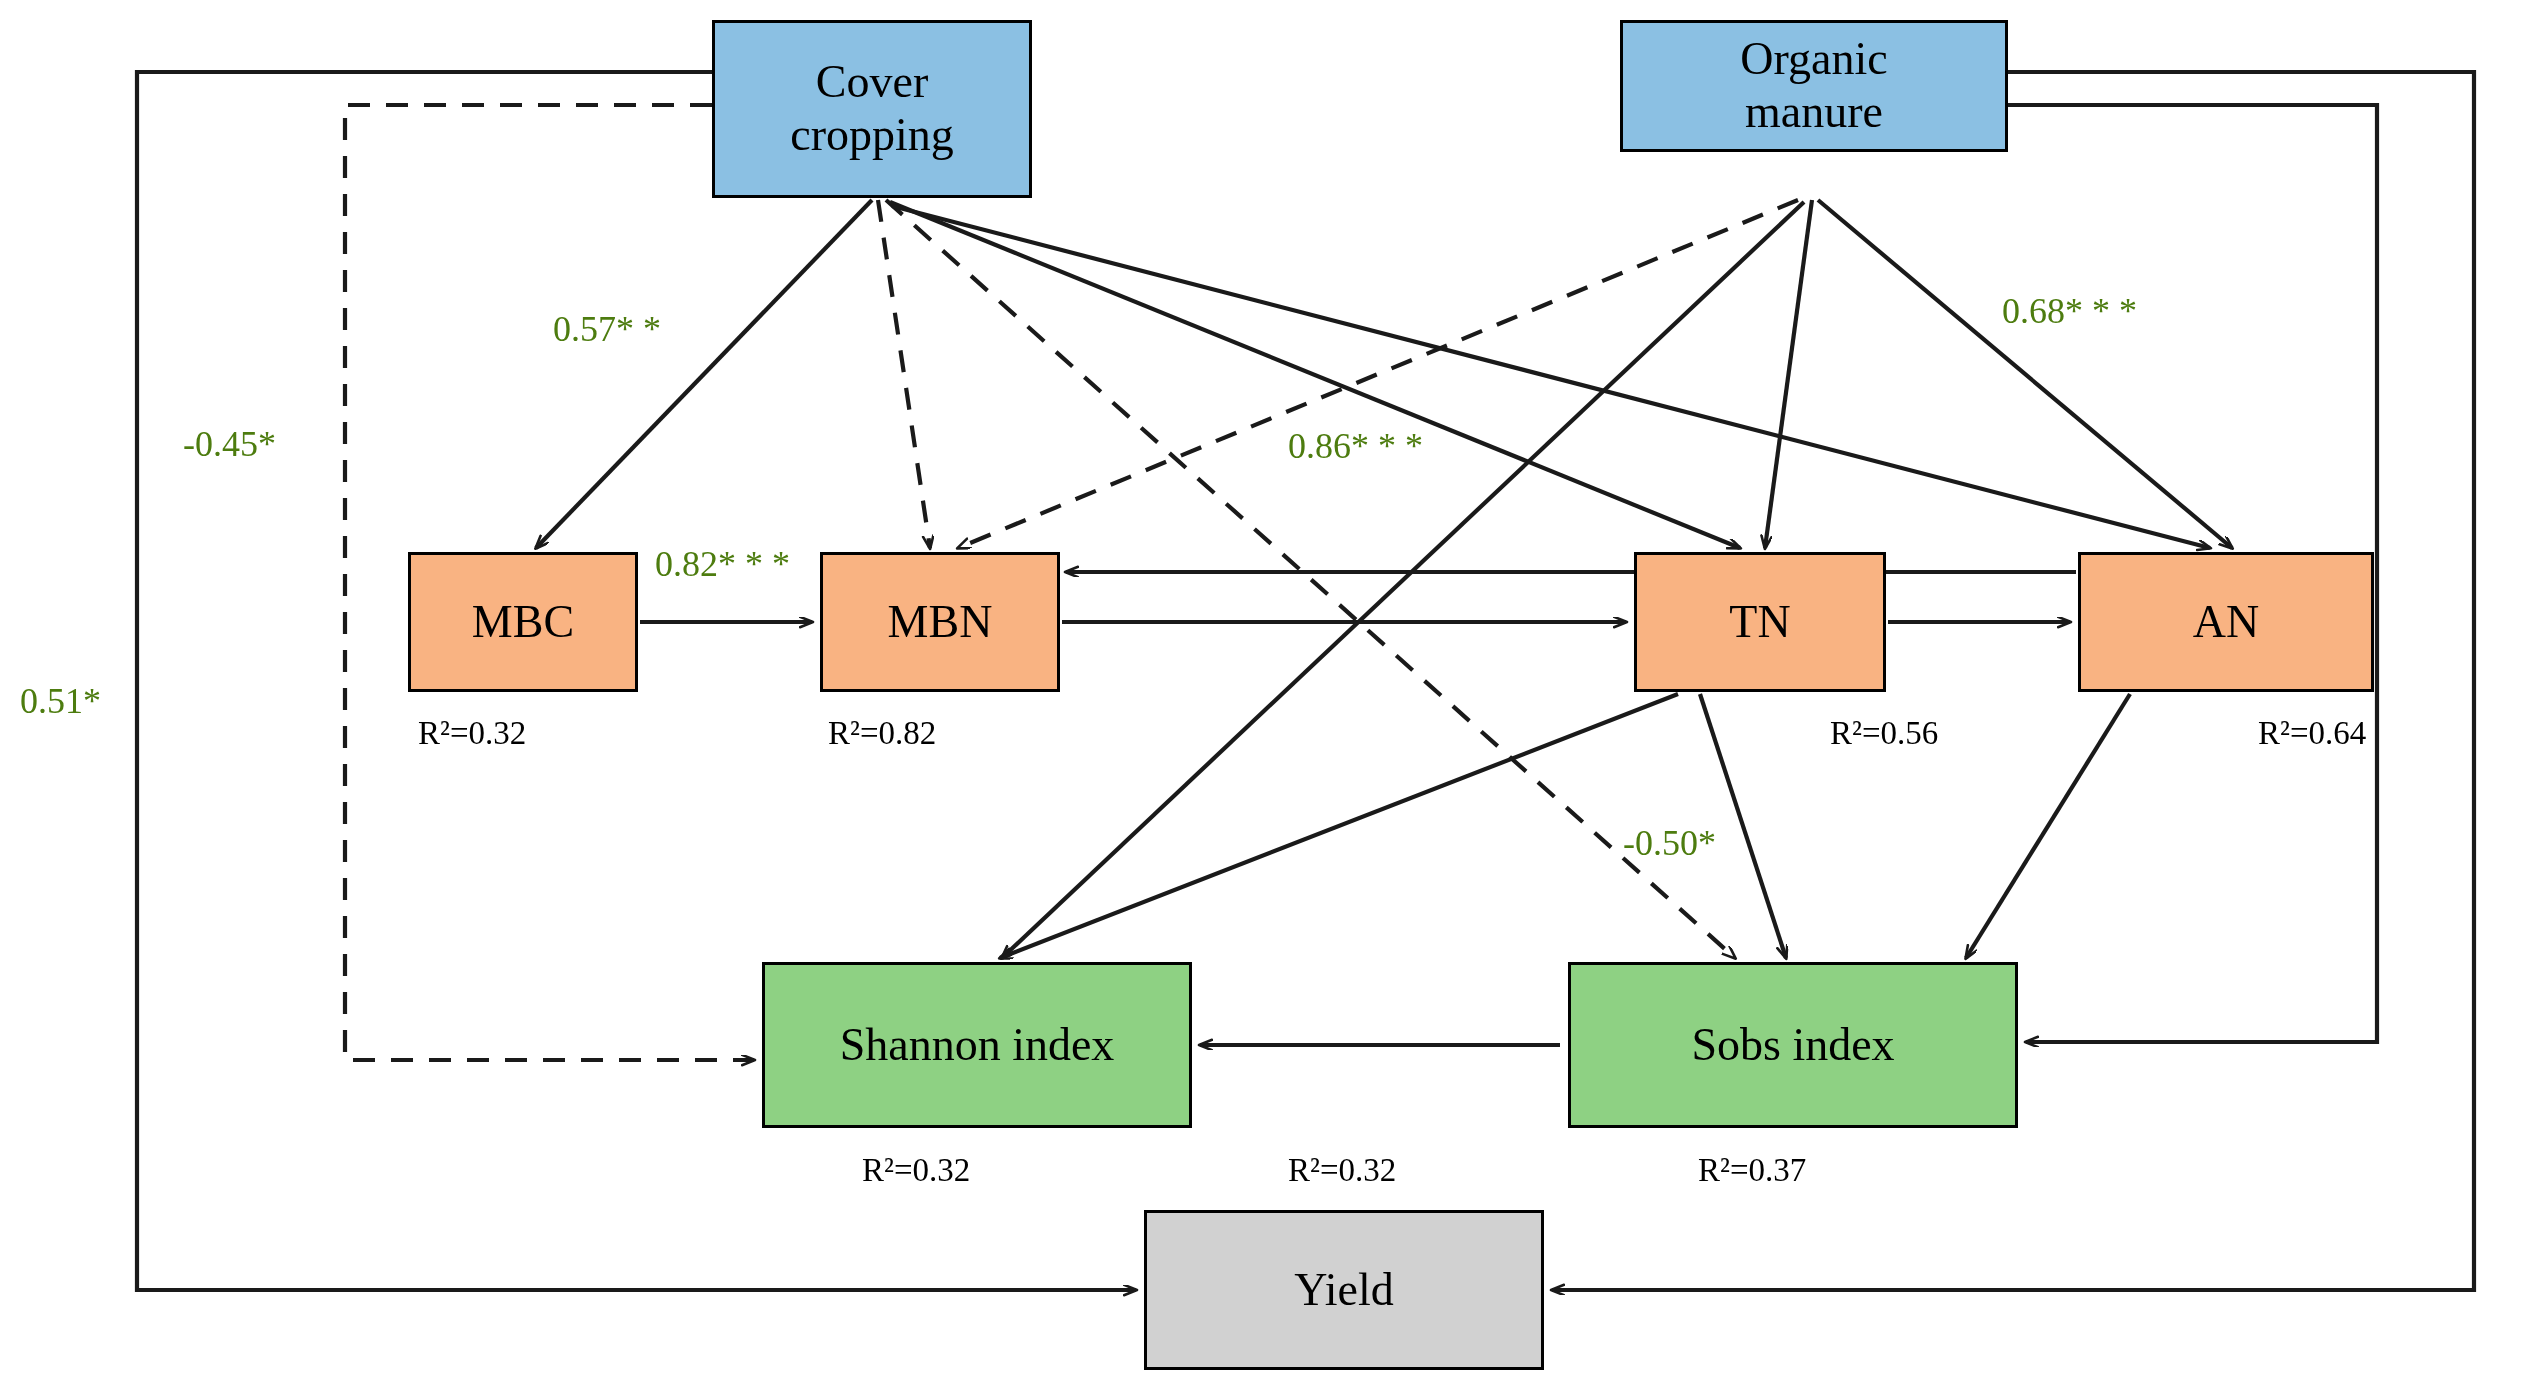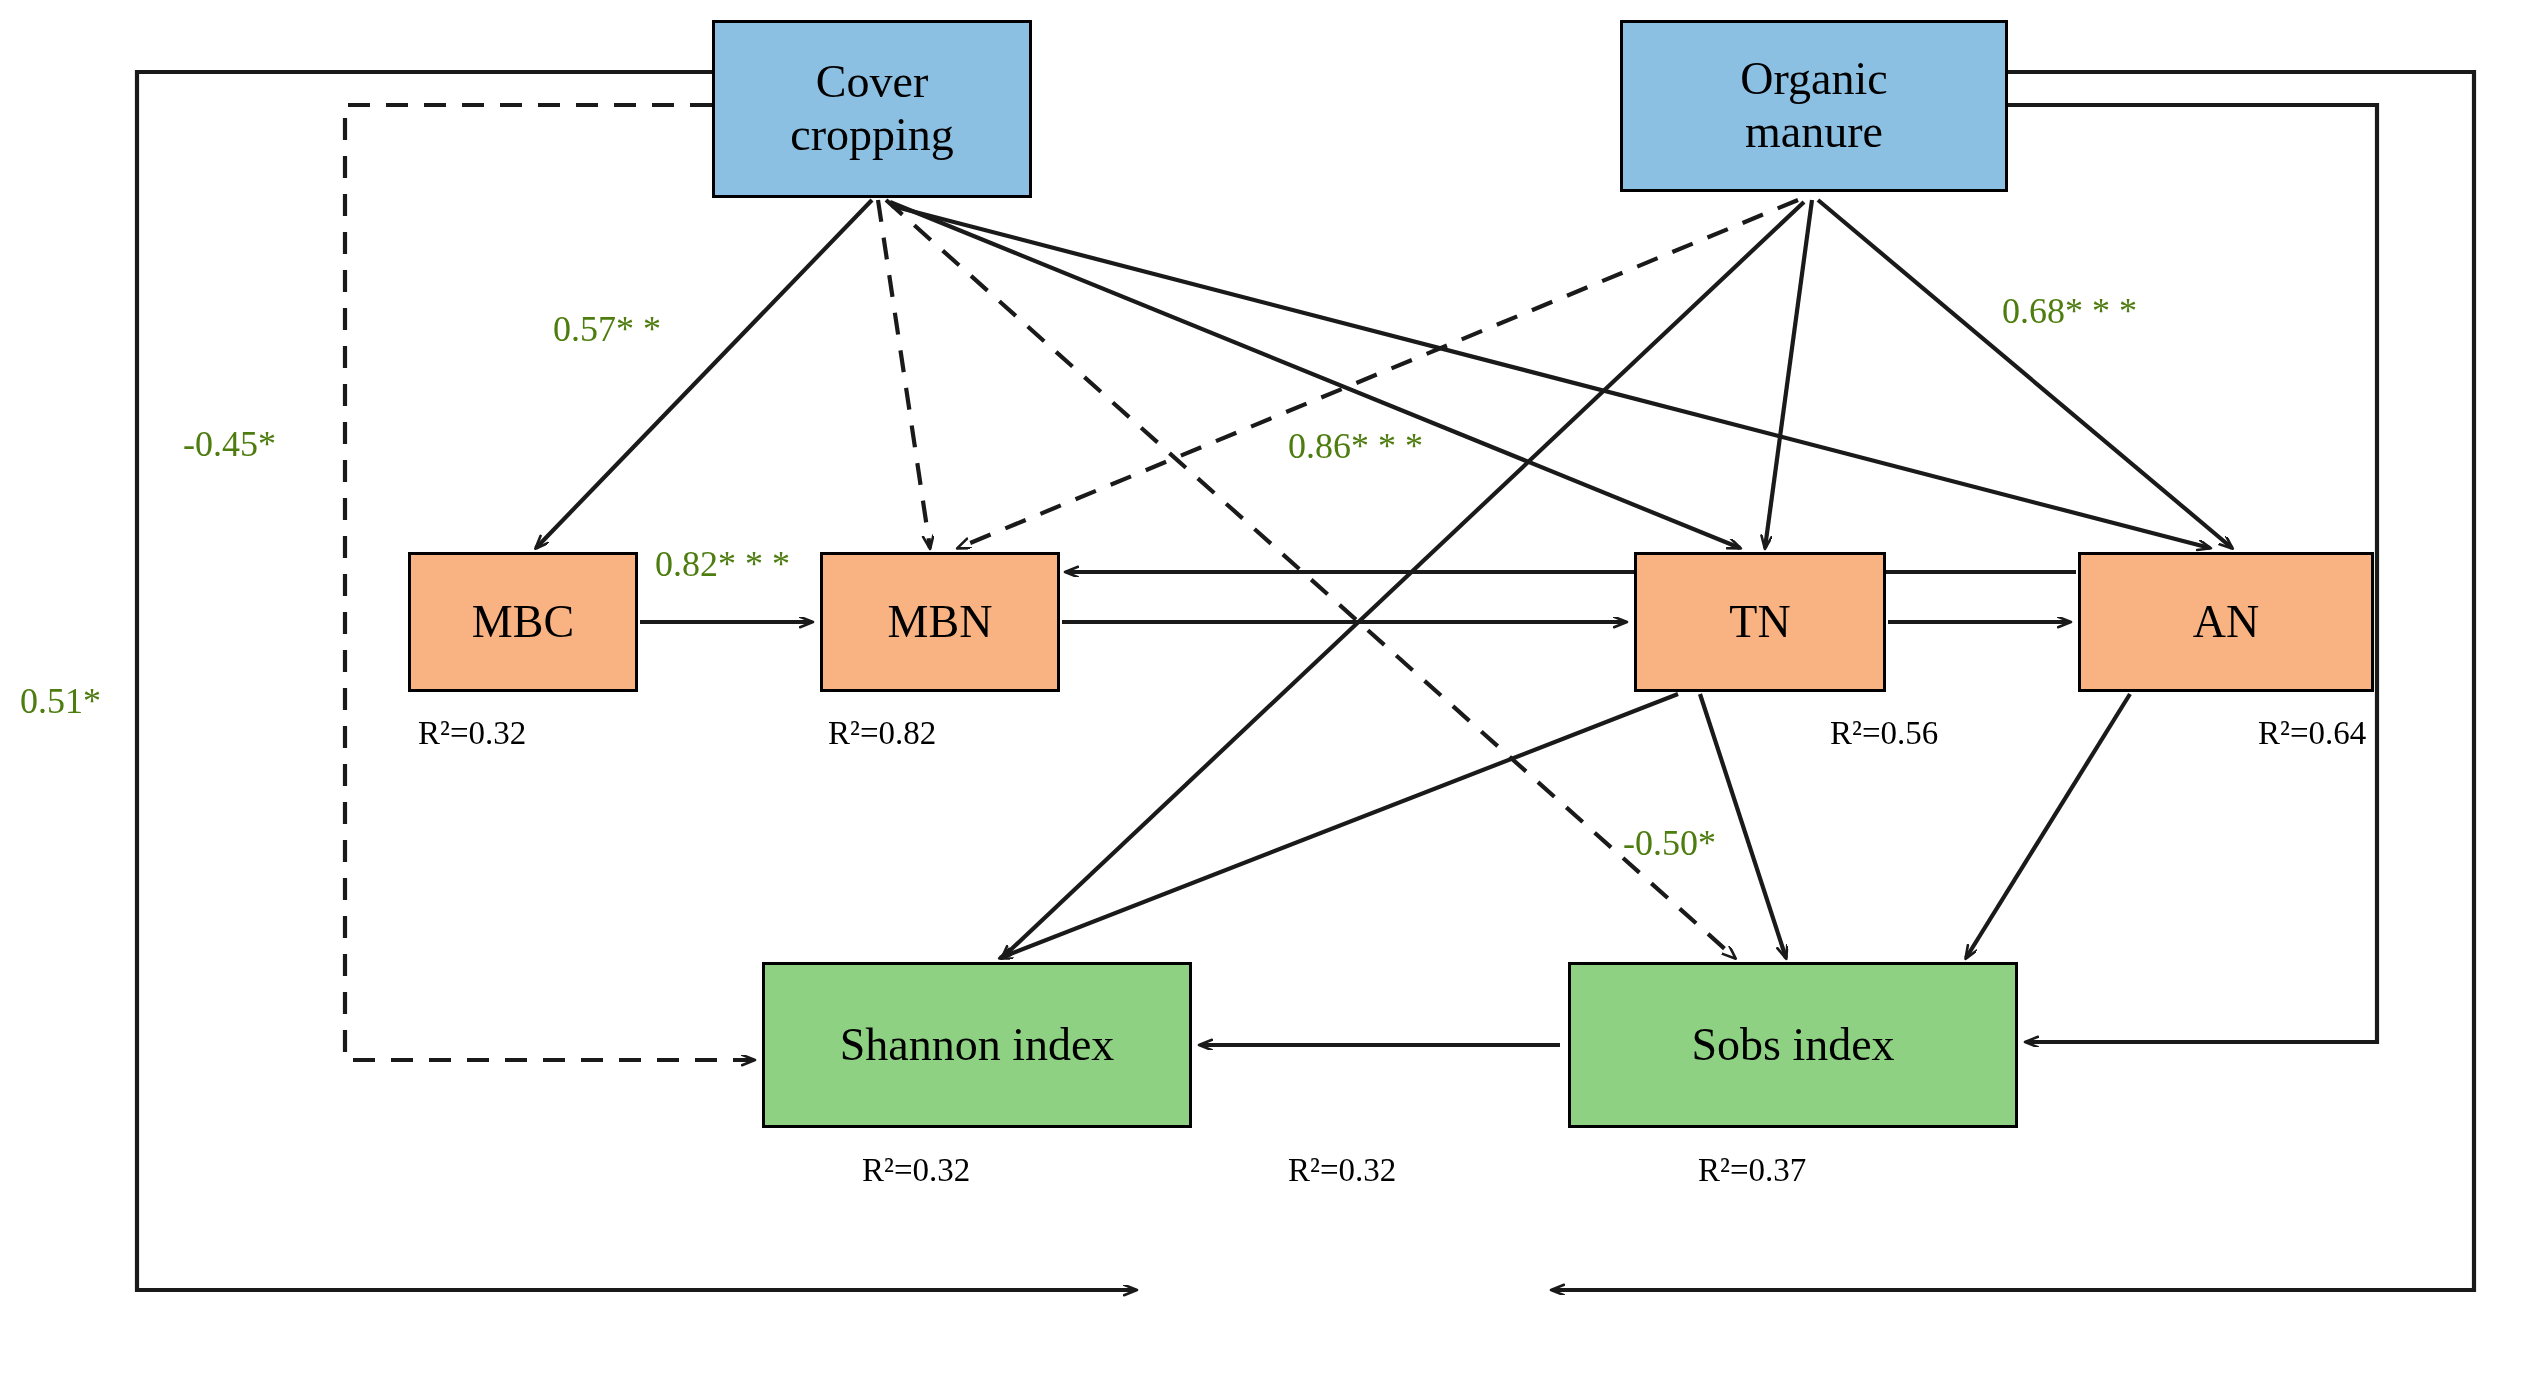--- a/index.html
+++ b/index.html
@@ -108,21 +108,21 @@
       <path d="M2008,72 L2474,72 L2474,1290 L1552,1290"></path>
       <path d="M2008,105 L2377,105 L2377,1042 L2026,1042"></path>
     </g>
   </svg>
 
   <div class="node blue" style="left:712px; top:20px; width:320px; height:178px;">
     <span class="node-label">Cover
 cropping</span>
   </div>
 
-  <div class="node blue" style="left:1620px; top:20px; width:388px; height:172px;">
+  <div class="node blue" style="left:1620px; top:20px; width:388px; height:132px;">
     <span class="node-label">Organic
 manure</span>
   </div>
 
   <div class="node orange" style="left:408px; top:552px; width:230px; height:140px;">
     <span class="node-label">MBC</span>
   </div>
 
   <div class="node orange" style="left:820px; top:552px; width:240px; height:140px;">
     <span class="node-label">MBN</span>
@@ -137,20 +137,23 @@
   </div>
 
   <div class="node green" style="left:762px; top:962px; width:430px; height:166px;">
     <span class="node-label">Shannon index</span>
   </div>
 
   <div class="node green" style="left:1568px; top:962px; width:450px; height:166px;">
     <span class="node-label">Sobs index</span>
   </div>
 
+  <div class="node grey" style="left:1144px; top:1210px; width:400px; height:160px;">
+    <span class="node-label">Yield</span>
+  </div>
 
   <div class="r2" style="left:418px; top:715px;">R²=0.32</div>
   <div class="r2" style="left:828px; top:715px;">R²=0.82</div>
   <div class="r2" style="left:1830px; top:715px;">R²=0.56</div>
   <div class="r2" style="left:2258px; top:715px;">R²=0.64</div>
   <div class="r2" style="left:862px; top:1152px;">R²=0.32</div>
   <div class="r2" style="left:1698px; top:1152px;">R²=0.37</div>
   <div class="r2" style="left:1288px; top:1152px;">R²=0.32</div>
 
   <div class="coef" style="left:553px; top:308px;">0.57* *</div>

